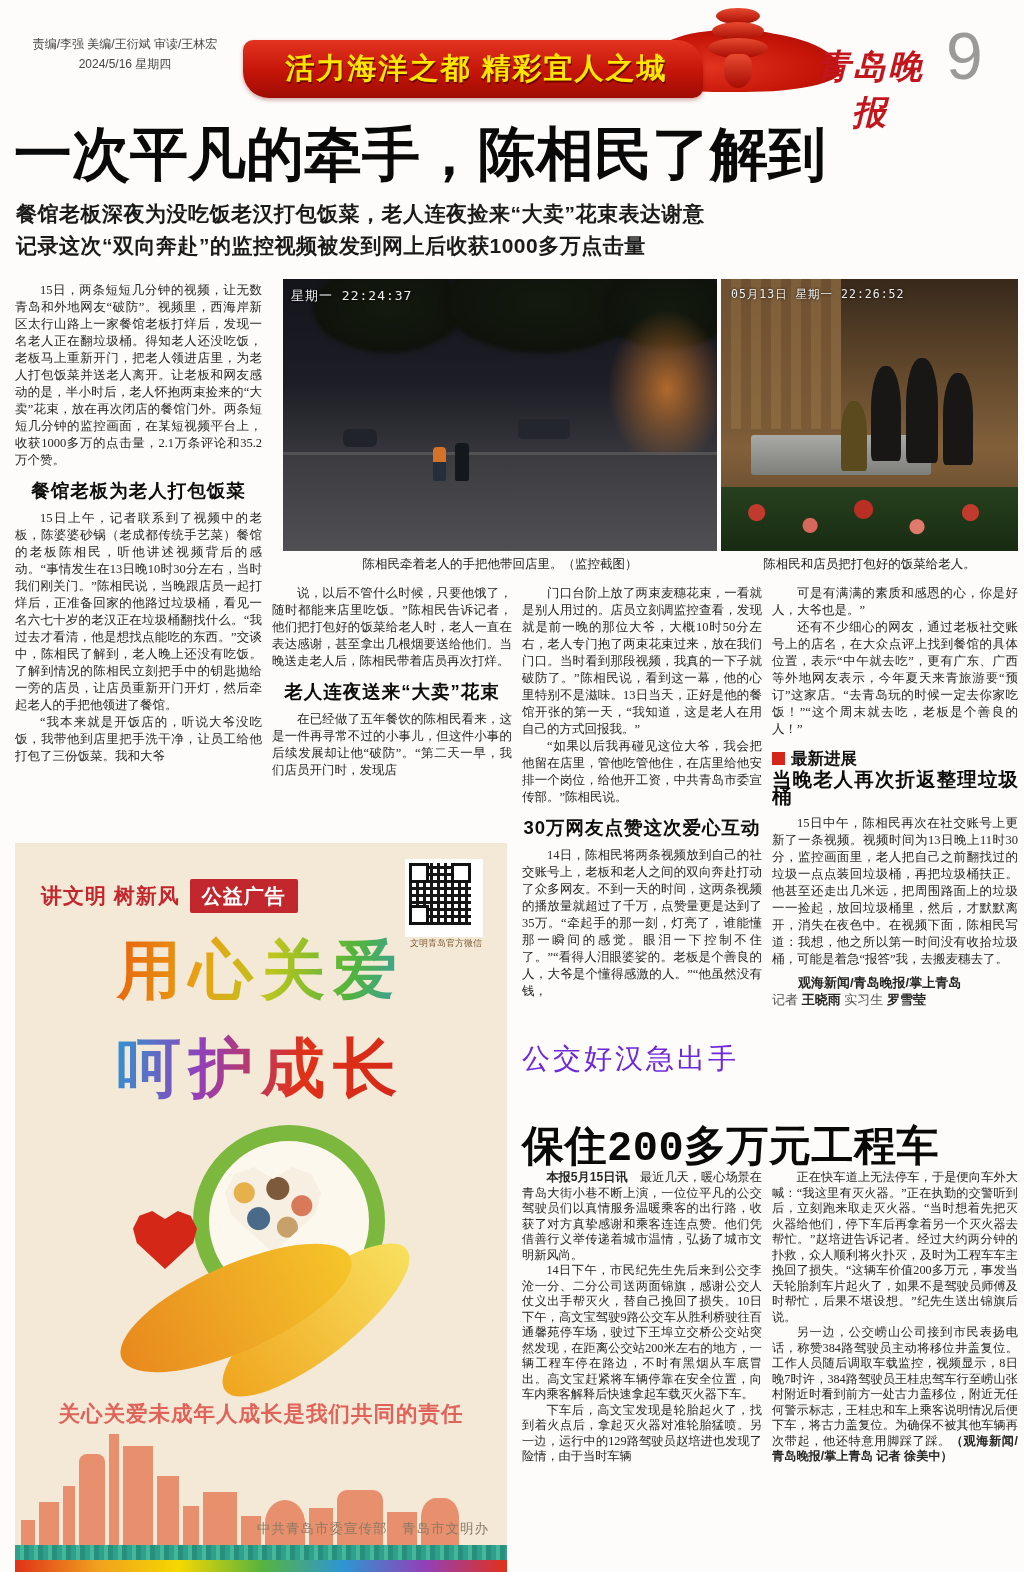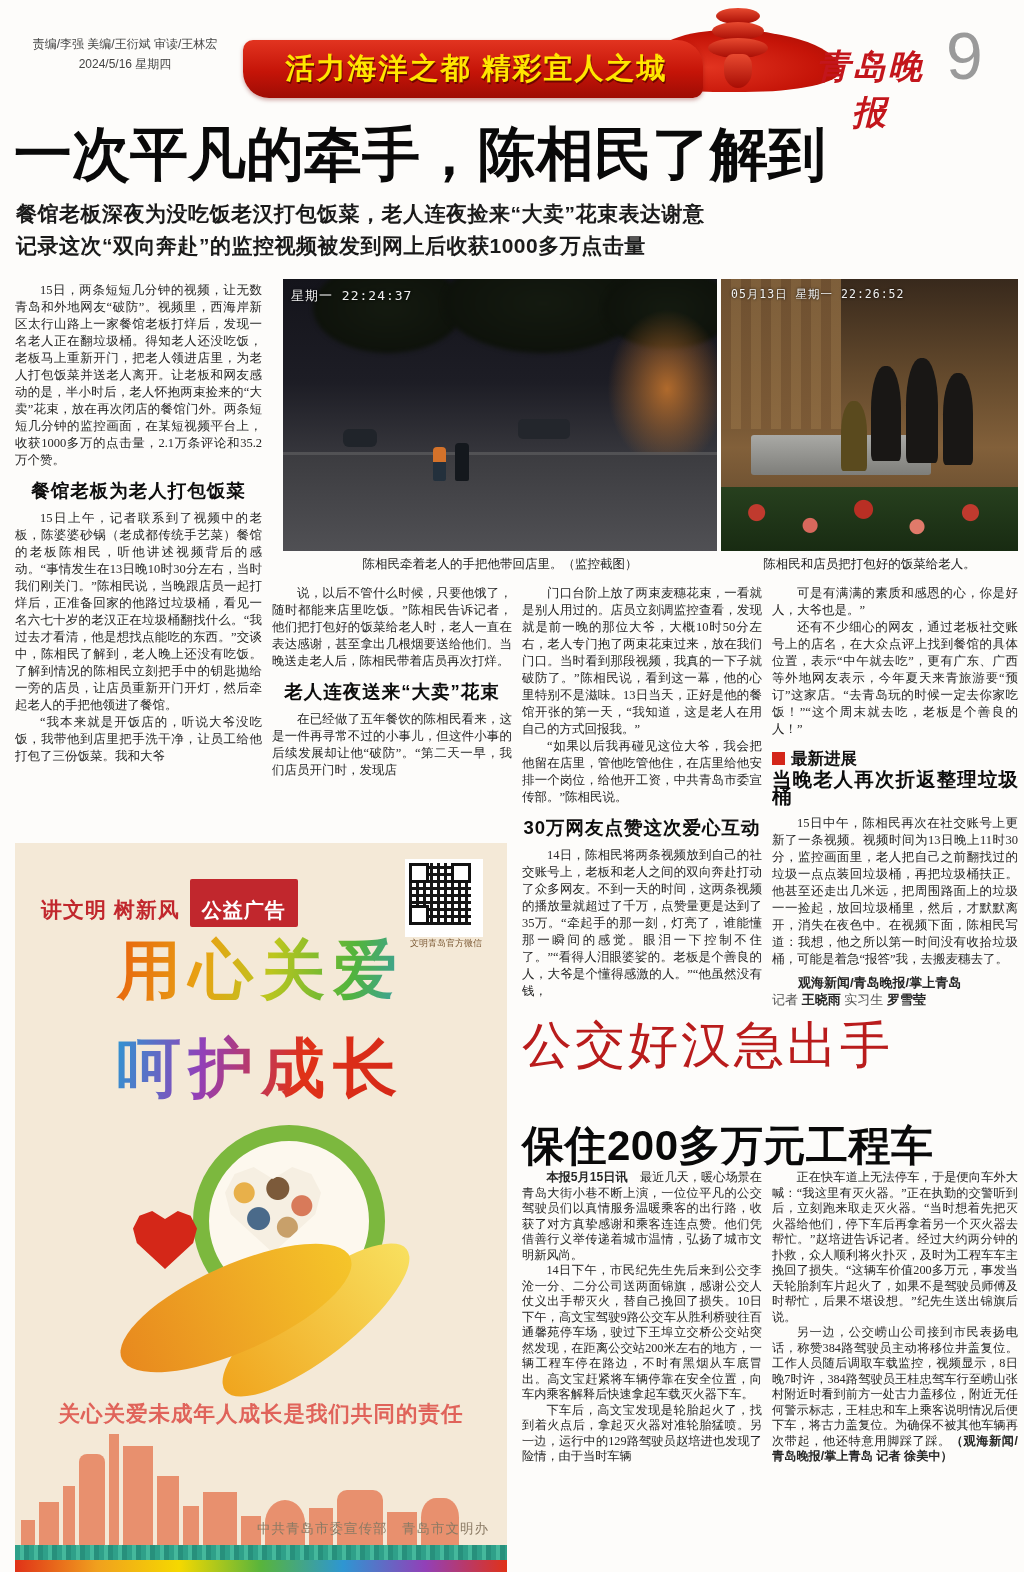--- a/index.html
+++ b/index.html
@@ -81,21 +81,21 @@
                  radial-gradient(circle at 30% 60%,#d8685c 7px,transparent 8px),
                  radial-gradient(circle at 48% 35%,#b92f24 9px,transparent 10px),
                  radial-gradient(circle at 66% 62%,#e07a6a 7px,transparent 8px),
                  radial-gradient(circle at 84% 40%,#c03a2e 8px,transparent 9px),
                  linear-gradient(180deg,#27401e,#182b12);}
 
   
   #ad{position:absolute;left:15px;top:843px;width:492px;height:729px;background:#f4e9d7;overflow:hidden;}
   .ad-slogan{position:absolute;left:26px;top:36px;font-family:"Liberation Sans",sans-serif;
       font-weight:bold;font-size:21px;color:#c1272d;letter-spacing:1px;}
-  .ad-badge{display:inline-block;margin-left:10px;background:#c1272d;color:#fff;padding:18px 12px 3px;
+  .ad-badge{display:inline-block;margin-left:10px;background:#c1272d;color:#fff;padding:4px 12px 3px;
       font-size:20px;border-radius:2px;}
   .qr{position:absolute;right:24px;top:16px;width:70px;height:70px;background:#fff;padding:4px;}
   .qr-inner{width:62px;height:62px;position:relative;
       background-image:repeating-linear-gradient(0deg,#161616 0 3px,transparent 3px 7px),
                        repeating-linear-gradient(90deg,#161616 0 3px,#fff 3px 7px);}
   .qr-eye{position:absolute;width:14px;height:14px;border:3px solid #111;background:#fff;}
   .qe1{left:0;top:0;} .qe2{right:0;top:0;} .qe3{left:0;bottom:0;}
   .qr-cap{position:absolute;right:14px;top:94px;width:94px;text-align:center;
       font-family:"Liberation Sans",sans-serif;font-size:9px;color:#7c5a36;}
   .ad-title{position:absolute;width:100%;text-align:center;font-family:"Liberation Sans",sans-serif;
@@ -127,23 +127,23 @@
   .skyline{position:absolute;left:0;bottom:26px;width:100%;height:118px;display:flex;align-items:flex-end;gap:4px;padding:0 6px;box-sizing:border-box;}
   .bld{background:#e8906e;flex:0 0 auto;}
   .ad-credits{position:absolute;right:18px;bottom:34px;font-family:"Liberation Sans",sans-serif;
       font-size:13.5px;color:#8a7a64;z-index:4;letter-spacing:1px;}
   .grass{position:absolute;left:0;bottom:12px;width:100%;height:15px;
       background:repeating-linear-gradient(90deg,#2fa089 0 5px,#45b89c 5px 9px,#27907c 9px 14px);}
   .rainbow{position:absolute;left:0;bottom:0;width:100%;height:12px;
       background:linear-gradient(90deg,#e03218,#f0a01e,#f5d800,#58b43c,#2e96d2,#9240b8,#e03218);}
 
   
-  .a2-h1{position:absolute;left:522px;top:1012px;font-family:"Liberation Serif",serif;
-      font-weight:400;font-size:50px;color:#b91c1c;letter-spacing:3px;}
-  .a2-h2{position:absolute;left:522px;top:1118px;font-family:Liberation Sans, sans-serif;
+  .a2-h1{position:absolute;left:522px;top:1040px;font-family:"Liberation Serif",serif;
+      font-weight:400;font-size:28px;color:#6d28d9;letter-spacing:3px;}
+  .a2-h2{position:absolute;left:522px;top:1118px;font-family:Liberation Mono, monospace;
       font-weight:900;font-size:42px;color:#090909;letter-spacing:0.5px;}
   .a2col{position:absolute;top:1170px;height:402px;text-align:justify;font-size:12.2px;line-height:15.5px;color:#262626;overflow:hidden;}
   .a2col p{margin:0;text-indent:2em;}
   #a2col1{left:522px;width:240px;}
   #a2col2{left:772px;width:246px;}
   .lead-in{font-weight:bold;font-family:"Liberation Sans",sans-serif;}
   .tail-bold{font-weight:bold;font-family:"Liberation Sans",sans-serif;}
 </style>
 </head>
 <body>

